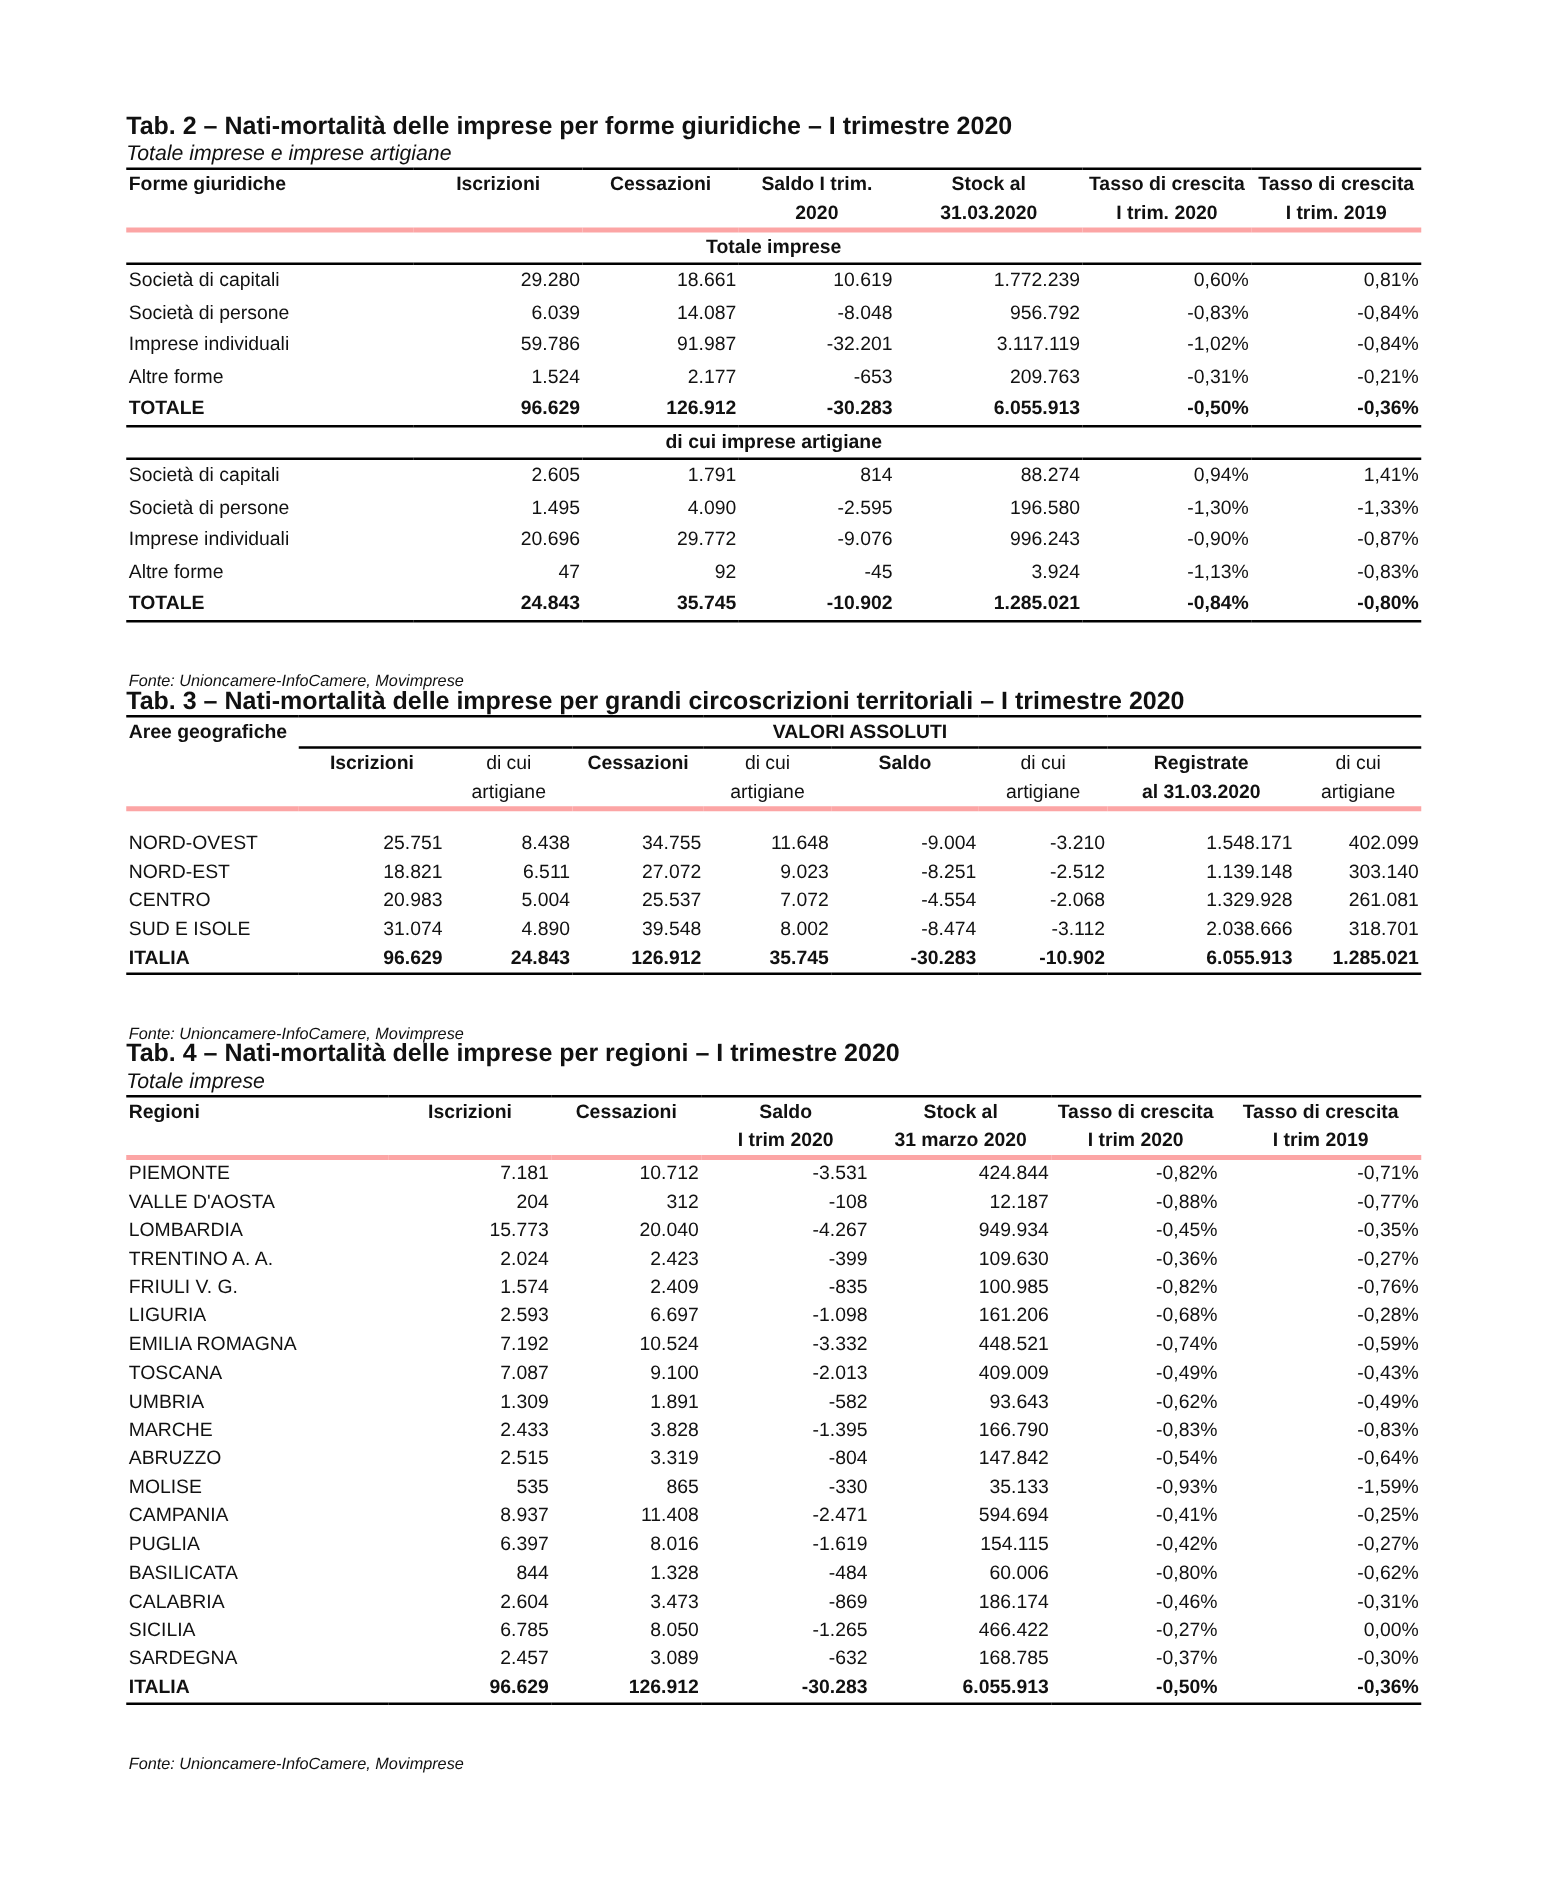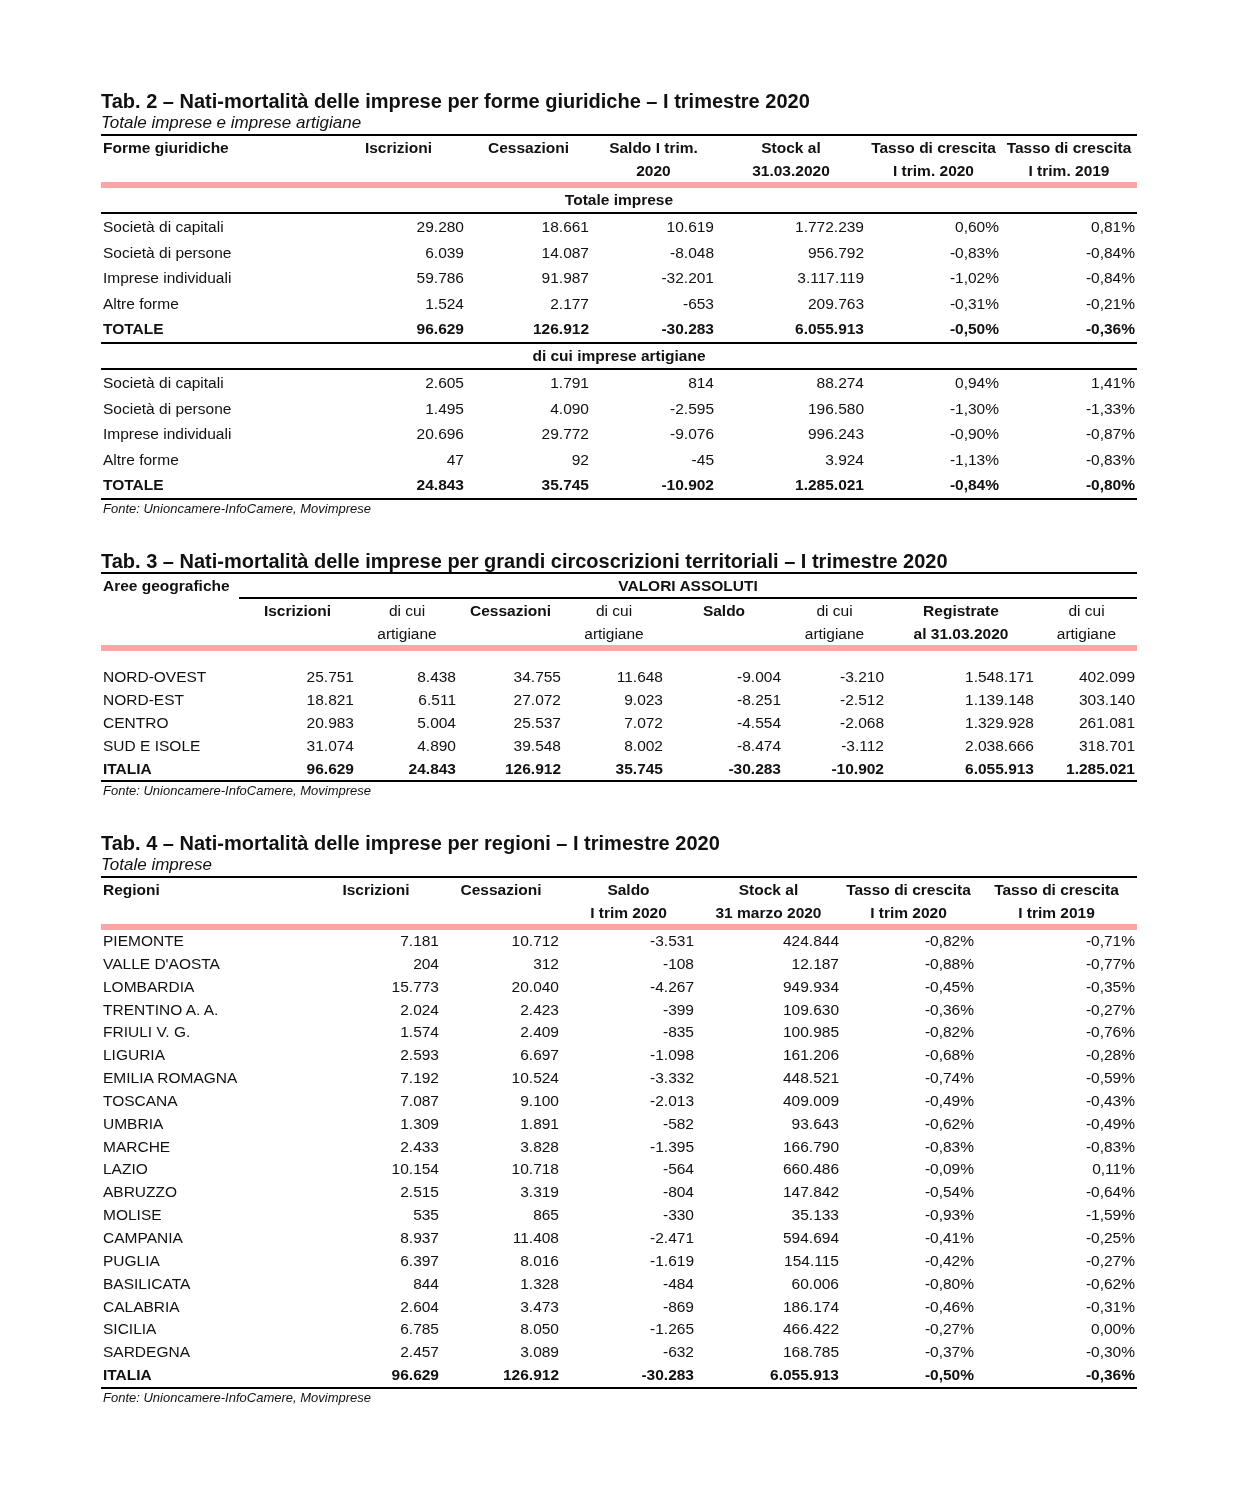--- a/index.html
+++ b/index.html
@@ -1,29 +1,29 @@
 <!DOCTYPE html>
 <html><head>
 <meta charset="utf-8">
 <style>
   html, body { margin:0; padding:0; background:#ffffff; }
   body { width:1240px; height:1512px; position:relative; font-family:"Liberation Sans", sans-serif; color:#111; overflow:hidden; }
   .block { position:absolute; left:101px; width:1036px; }
   .title { font-weight:bold; font-size:20px; line-height:22px; white-space:nowrap; }
   .subtitle { font-style:italic; font-size:17px; line-height:22px; }
-  .source { font-style:italic; font-size:13px; line-height:18px; padding-left:2px; }
+  .source { font-style:italic; font-size:13px; line-height:18px; padding-left:2px;margin-top:38px; }
   table { border-collapse:collapse; width:100%; font-size:15.5px; table-layout:fixed; }
   td, th { padding:0 2px; white-space:nowrap; }
   th { font-weight:bold; vertical-align:top; line-height:23px; }
   th.left { text-align:left; }
   td { text-align:right; }
   td.label { text-align:left; }
   tr.total td { font-weight:bold; }
   .thick-top { border-top:2px solid #000; }
-  .thick-bottom { border-bottom:6px solid #fca5a5; }
+  .thick-bottom { border-bottom:4px solid #fca5a5; }
   .section-row td { text-align:center; font-weight:bold; }
   th.nb { font-weight:normal; }
 
   
   #t2 { top:90px; }
   #t2 tbody td { height:25.6px; line-height:25.6px; }
   #t2 .section-row td { height:24px; line-height:24px; }
 
   
   #t3 { top:550px; }
@@ -432,29 +432,20 @@
         <tr>
           <td class="label">MARCHE</td>
           <td>2.433</td>
           <td>3.828</td>
           <td>-1.395</td>
           <td>166.790</td>
           <td>-0,83%</td>
           <td>-0,83%</td>
         </tr>
         <tr>
-          <td class="label">LAZIO</td>
-          <td>10.154</td>
-          <td>10.718</td>
-          <td>-564</td>
-          <td>660.486</td>
-          <td>-0,09%</td>
-          <td>0,11%</td>
-        </tr>
-        <tr>
           <td class="label">ABRUZZO</td>
           <td>2.515</td>
           <td>3.319</td>
           <td>-804</td>
           <td>147.842</td>
           <td>-0,54%</td>
           <td>-0,64%</td>
         </tr>
         <tr>
           <td class="label">MOLISE</td>

